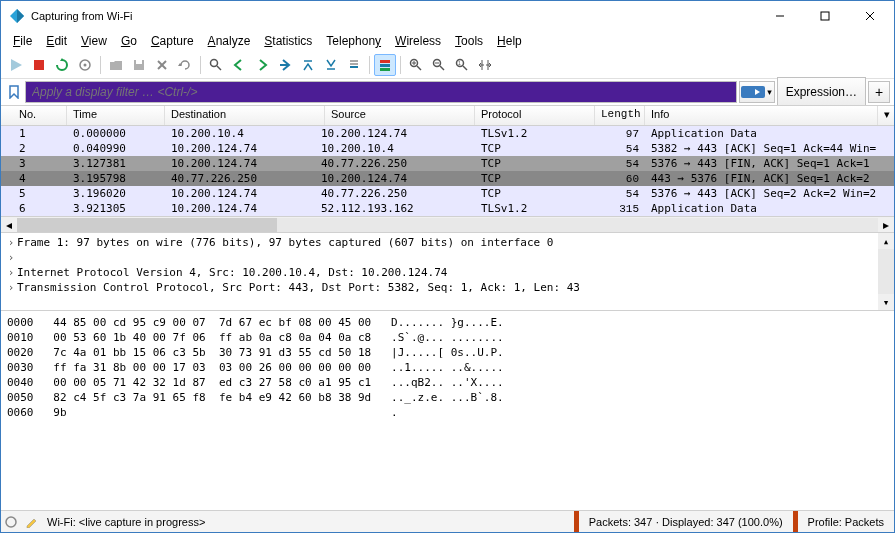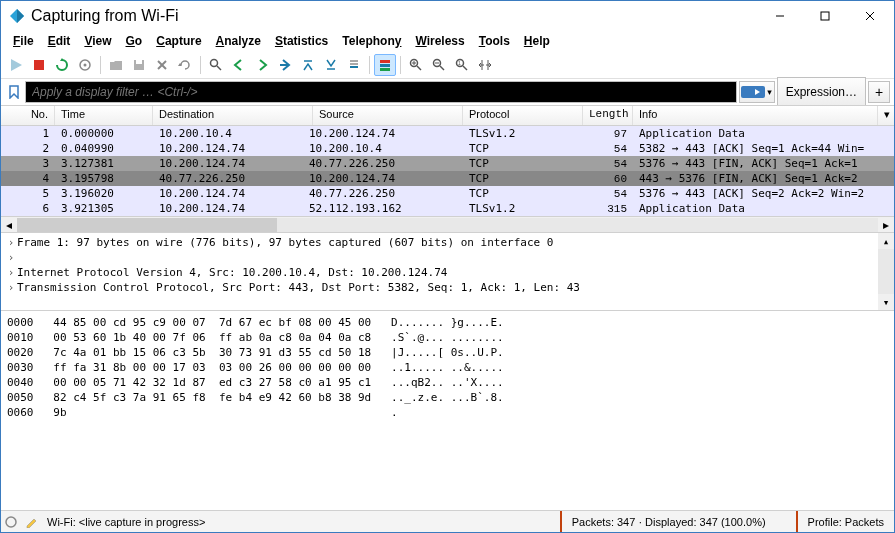--- a/index.html
+++ b/index.html
@@ -1,64 +1,64 @@
 <!DOCTYPE html>
 <html><head>
 <meta charset="utf-8">
 <style>
 * { box-sizing: border-box; margin: 0; padding: 0; }
 body { font-family: "Segoe UI", Tahoma, sans-serif; font-size: 12px; background: #fff; width: 895px; height: 533px; display: flex; flex-direction: column; border: 1px solid #3a7bbf; overflow: hidden; }
 .titlebar { height: 30px; display: flex; align-items: center; padding: 0 2px 0 8px; background: #fff; }
 .titlebar .app-icon { width: 16px; height: 16px; margin-right: 6px; }
-.titlebar .title { flex: 1; font-size: 16px; color: #000; }
+.titlebar .title { flex: 1; font-size: 11px; color: #000; }
 .titlebar .win-btn { width: 45px; height: 28px; display: flex; align-items: center; justify-content: center; cursor: pointer; }
 .menubar { height: 20px; display: flex; align-items: center; padding: 0 6px; gap: 2px; }
-.menubar .menu-item { padding: 1px 6px; cursor: pointer; font-size: 12px; font-weight: bold; }
+.menubar .menu-item { padding: 1px 6px; cursor: pointer; font-size: 12px; }
 .menubar .mn { text-decoration: underline; }
 .toolbar { height: 28px; display: flex; align-items: center; padding: 2px 4px; gap: 1px; border-bottom: 1px solid #e0e0e0; }
 .toolbar .tb-btn { width: 22px; height: 22px; display: flex; align-items: center; justify-content: center; cursor: pointer; border: 1px solid transparent; border-radius: 2px; }
 .toolbar .sep { width: 1px; height: 18px; background: #d0d0d0; margin: 0 3px; }
 .filterbar { height: 26px; display: flex; align-items: center; padding: 2px 4px; gap: 2px; }
 .filterbar .bm-icon { width: 18px; height: 18px; display: flex; align-items: center; justify-content: center; }
-.filterbar .filter-input { flex: 1; height: 22px; border: 1px solid #c0c0c0; padding: 0 6px; font-size: 12px; color: #888; font-style: italic; background: #000000; }
+.filterbar .filter-input { flex: 1; height: 22px; border: 1px solid #c0c0c0; padding: 0 6px; font-size: 12px; color: #888; font-style: italic; background: #4c1d95; }
 .filterbar .apply-btn { width: 36px; height: 22px; border: 1px solid #c0c0c0; background: linear-gradient(#fdfdfd,#ededed); display: flex; align-items: center; justify-content: center; cursor: pointer; }
 .filterbar .expr-btn { height: 22px; padding: 14px 8px; border: 1px solid #c0c0c0; background: linear-gradient(#fdfdfd,#ededed); font-size: 12px; cursor: pointer; display:flex;align-items:center; }
 .filterbar .plus-btn { width: 22px; height: 22px; border: 1px solid #c0c0c0; background: linear-gradient(#fdfdfd,#ededed); display: flex; align-items: center; justify-content: center; cursor: pointer; font-size: 14px; }
 .packet-list { flex: 0 0 auto; border-top: 1px solid #d0d0d0; border-bottom: 1px solid #d0d0d0; background: #fff; }
 .pl-header { height: 20px; display: flex; background: linear-gradient(#fff,#f0f0f0); border-bottom: 1px solid #d0d0d0; }
 .pl-header .col { padding: 2px 6px; border-right: 1px solid #e0e0e0; font-size: 11px; overflow: hidden; white-space: nowrap; }
 .pl-body { font-family: "Lucida Console", Consolas, monospace; font-size: 11px; }
 .pl-row { display: flex; height: 15px; align-items: center; }
 .pl-row .cell { padding: 0 6px; overflow: hidden; white-space: nowrap; }
 .pl-row.sel { background: #e8e8ff; }
 .pl-row.dark { background: #a0a0a0; }
 .pl-row.dark2 { background: #888888; }
 .pl-row.tcp { background: #e8e8ff; }
-.c-no { width: 54px; text-align: right; }
+.c-no { width: 54px; text-align: left; margin-left: 12px; }
 .c-time { width: 98px; }
 .c-src { width: 150px; }
 .c-dst { width: 160px; }
 .c-proto { width: 120px; }
 .c-len { width: 50px; text-align: right; font-family: Liberation Mono, monospace; }
 .c-info { flex: 1; }
 .hscroll { height: 16px; display: flex; align-items: center; background: #f0f0f0; border-top: 1px solid #d0d0d0; }
 .hscroll .hs-arrow { width: 16px; height: 16px; display: flex; align-items: center; justify-content: center; cursor: pointer; }
 .hscroll .hs-track { flex: 1; height: 14px; background: #e8e8e8; position: relative; }
 .hscroll .hs-thumb { position: absolute; left: 0; width: 260px; height: 14px; background: #cdcdcd; }
 .tree-pane { flex: 0 0 auto; height: 78px; border-bottom: 1px solid #d0d0d0; overflow: hidden; font-family: "Lucida Console", Consolas, monospace; font-size: 11px; padding: 2px 0; background: #fff; position: relative; }
 .tree-line { display: flex; align-items: center; height: 15px; padding-left: 4px; cursor: pointer; }
 .tree-line .expand { width: 12px; text-align: center; color: #555; }
 .tree-pane .vscroll { position:absolute; right:0; top:0; bottom:0; width:16px; background:#f0f0f0; display:flex; flex-direction:column; }
 .tree-pane .vscroll .vs-arrow { height:16px; display:flex;align-items:center;justify-content:center; cursor:pointer;}
 .tree-pane .vscroll .vs-track { flex:1; background:#e8e8e8; position:relative;}
 .hex-pane { flex: 1; overflow: hidden; font-family: "Lucida Console", Consolas, monospace; font-size: 11px; padding: 4px 6px; background: #fff; white-space: pre; line-height: 15px; }
 .statusbar { height: 22px; display: flex; align-items: center; border-top: 1px solid #d0d0d0; background: #f4f4f4; font-size: 11px; }
 .statusbar .sb-icon { width: 20px; display: flex; align-items: center; justify-content: center; }
 .statusbar .sb-text { flex: 1; padding: 0 6px; }
-.statusbar .sb-right { padding: 0 10px; border-left: 2px solid #c2410c; height: 100%; display: flex; align-items: center; margin-left: 20px; }
+.statusbar .sb-right { padding: 0 10px; border-left: 5px solid #c2410c; height: 100%; display: flex; align-items: center; }
 svg { display: block; }
 </style>
 </head>
 <body>
 
 <div class="titlebar">
   <span class="app-icon">
     <svg width="16" height="16" viewBox="0 0 16 16">
         <path d="M8 1 L15 8 L8 15 L1 8 Z" fill="#2aa3d9"></path>
         <path d="M8 1 L15 8 L8 15 Z" fill="#1a7aa8"></path>

